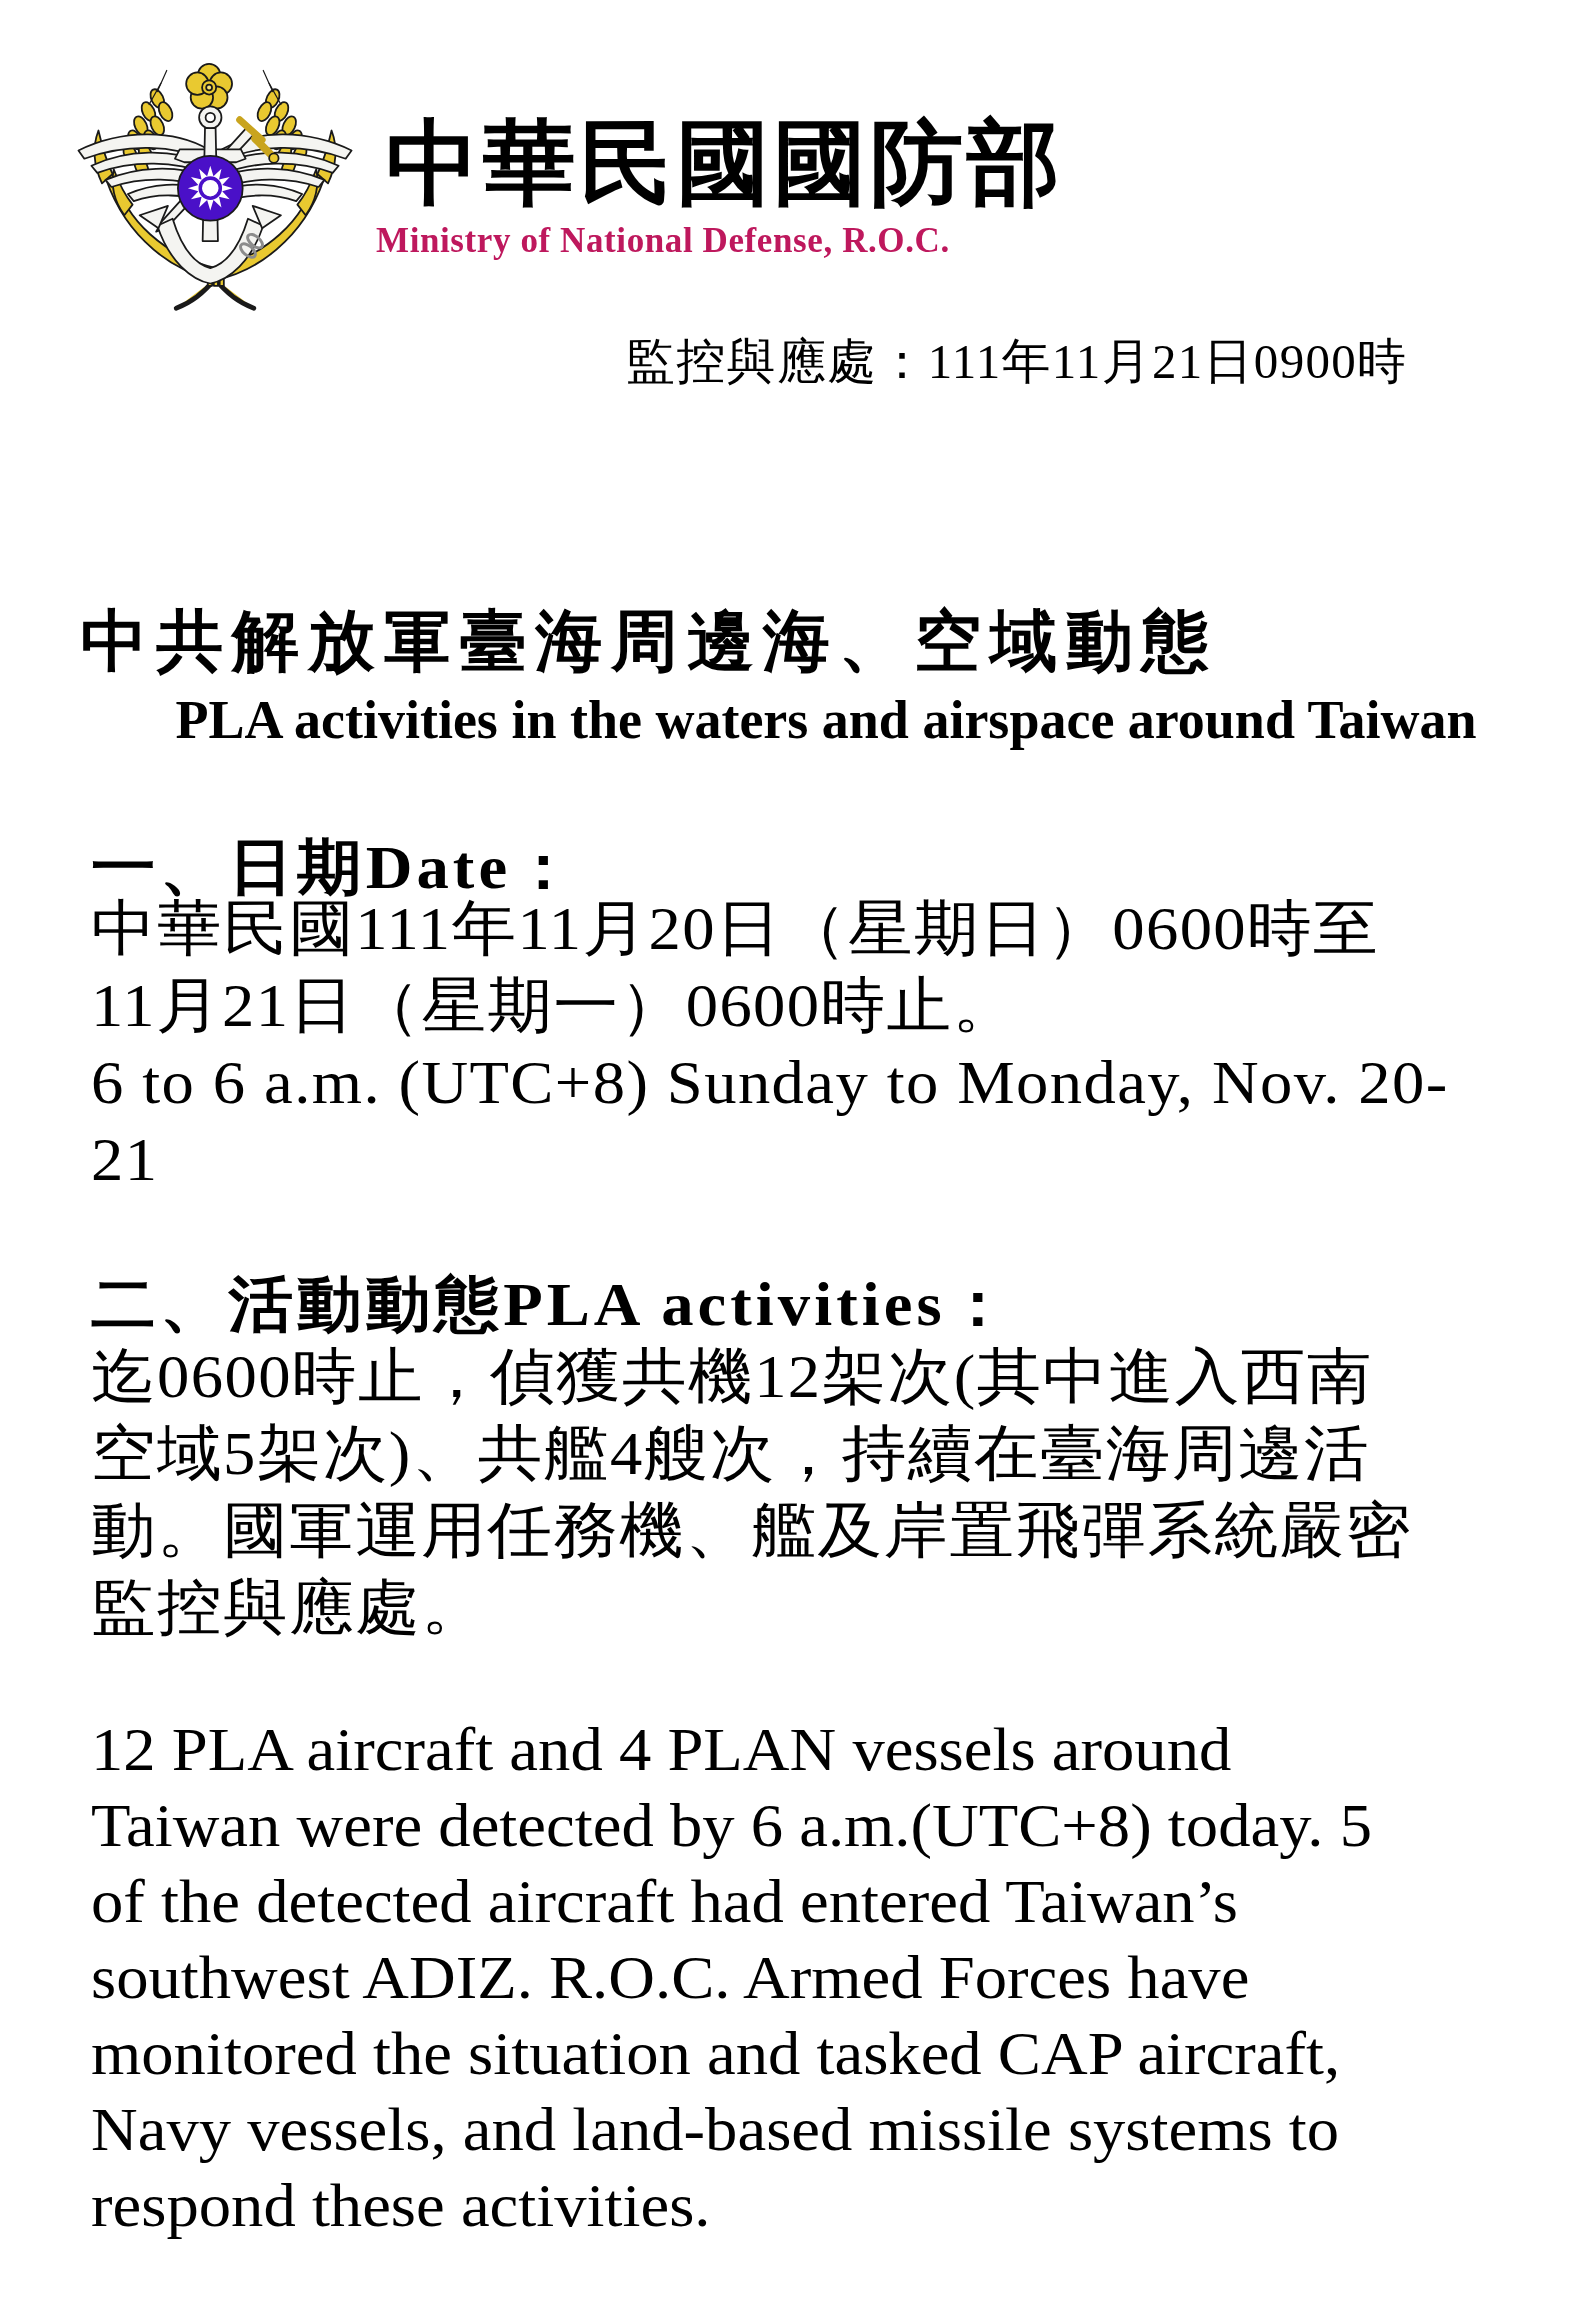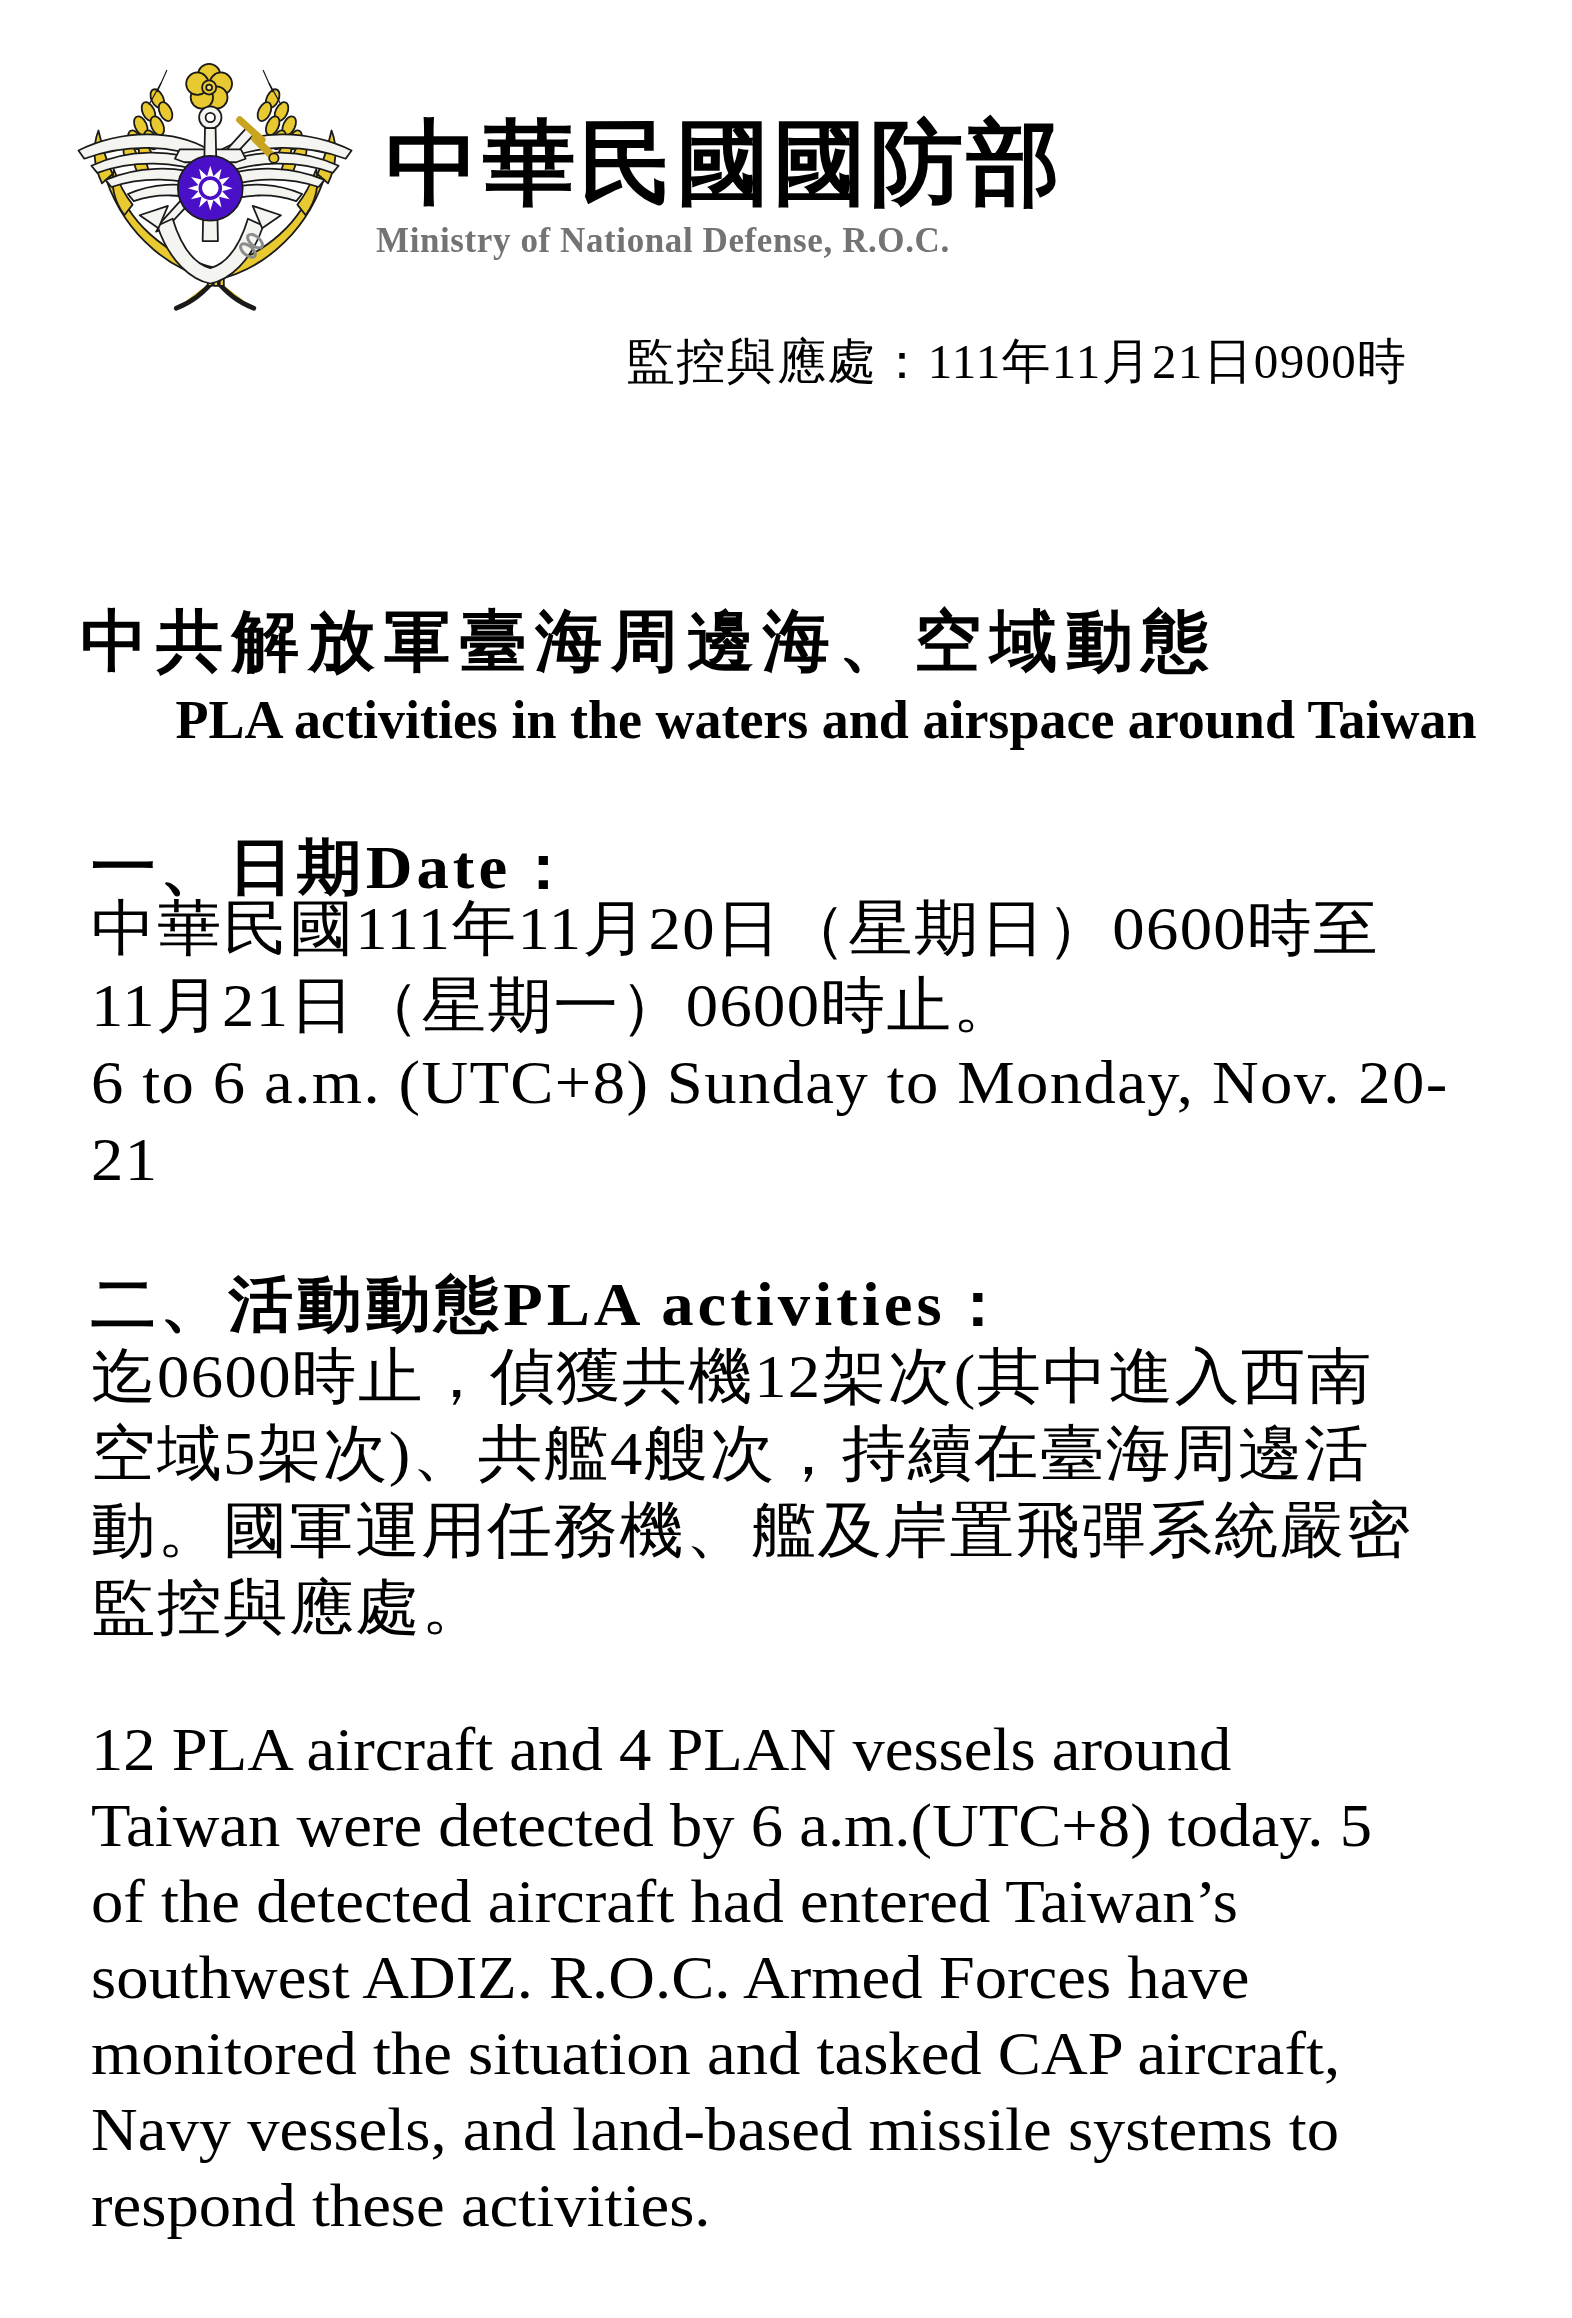--- a/index.html
+++ b/index.html
@@ -17,21 +17,21 @@
   .emblem { position:absolute; left:61px; top:61px; width:308px; height:259px; }
   .emblem svg { width:100%; height:100%; display:block; }
 
   .org-zh {
     left:374px; top:114px;
     font-size:93px; font-weight:700; letter-spacing:3.8px; line-height:100px;margin-left:12px;
   }
   .org-en {
     left:376px; top:221px;
     font-size:35px; font-weight:700; letter-spacing:0.6px;
-    color:#737373;
+    color:#be185d;
   }
   .release {
     left:626px; top:329px;
     font-size:49px; line-height:66px; letter-spacing:1.3px;
   }
   .title-zh {
     left:0; top:604px; width:1298px; text-align:center;
     font-size:67px; font-weight:700; letter-spacing:8.8px; line-height:75px;
     white-space:nowrap;
   }

